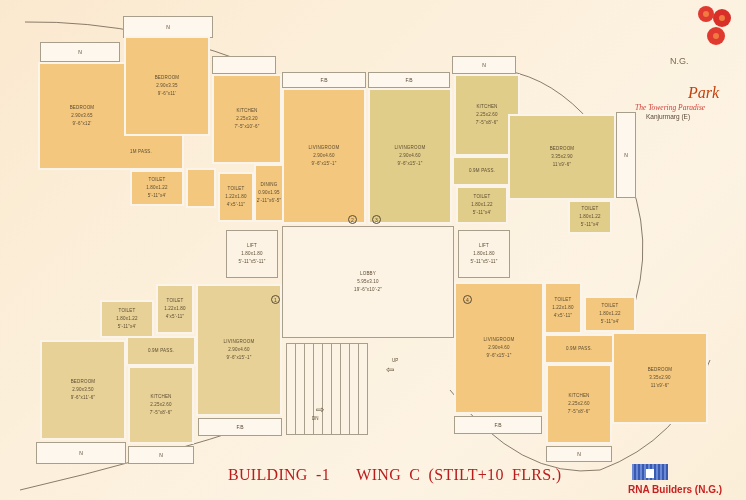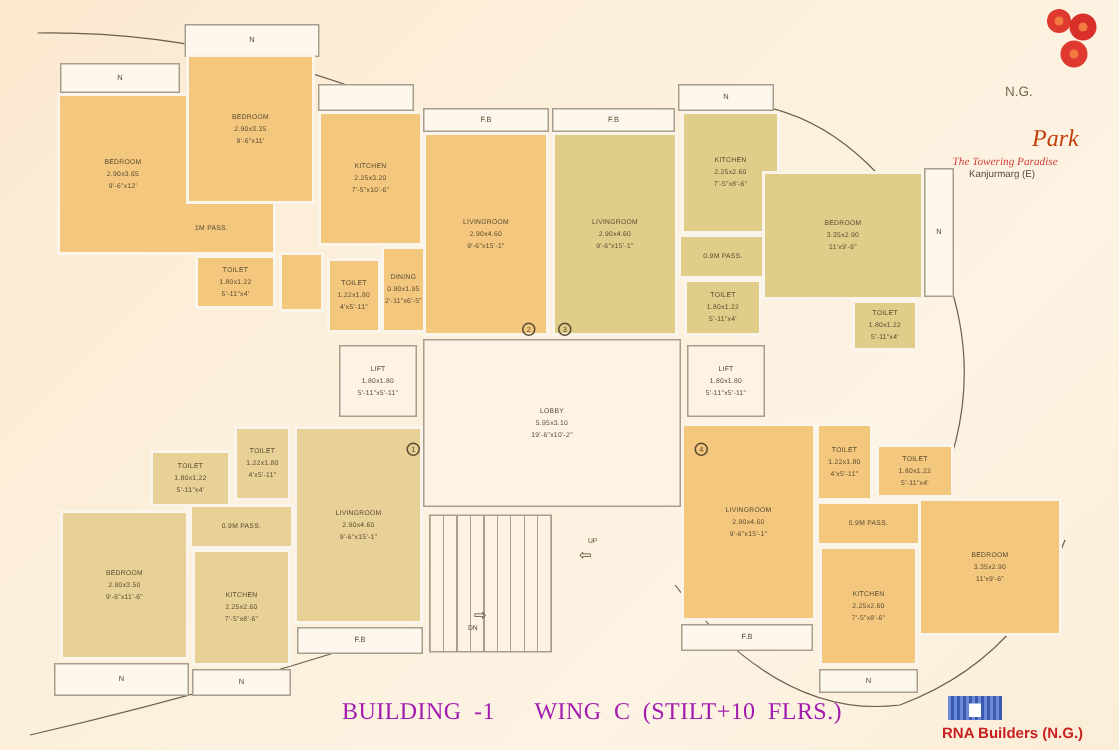--- a/index.html
+++ b/index.html
@@ -14,21 +14,21 @@
   .room .nm{font-size:4.5px;text-transform:uppercase;}
   .orange{background:#f3c77e;}
   .olive{background:#e1cd8a;}
   .tan{background:#e7d197;}
   .plain{background:#fcf3e4;border:1px solid #a89e8c;}
   .balc{position:absolute;background:#fdf7ee;border:1px solid #a89e8c;box-sizing:border-box;
     font-size:5px;color:#5a4a30;display:flex;align-items:center;justify-content:center;}
   .num{position:absolute;width:9px;height:9px;border:1px solid #5a4a30;border-radius:50%;
     font-size:5px;color:#5a4a30;display:flex;align-items:center;justify-content:center;box-sizing:border-box;}
   .title{position:absolute;left:228px;top:466px;font-family:"Liberation Serif",serif;
-    font-size:16px;color:#a21caf;letter-spacing:0.3px;word-spacing:4px;}
+    font-size:16px;color:#b91c1c;letter-spacing:0.3px;word-spacing:4px;}
   .title .b2{margin-left:18px;}
   .logo{position:absolute;left:632px;top:40px;width:100px;height:80px;}
   .logo .ng{position:absolute;left:38px;top:16px;font-size:9px;color:#7a6a52;}
   .logo .royal{position:absolute;left:10px;top:14px;font-family:"Liberation Serif",serif;font-style:italic;
     font-size:34px;color:#8a7a60;}
   .logo .park{position:absolute;left:56px;top:44px;font-family:"Liberation Serif",serif;font-style:italic;
     font-size:16px;color:#c2410c;}
   .logo .tag{position:absolute;left:3px;top:63px;font-family:"Liberation Serif",serif;font-style:italic;
     font-size:7.5px;color:#d2403a;white-space:nowrap;}
   .logo .loc{position:absolute;left:14px;top:73px;font-size:6.5px;color:#5a4a3a;white-space:nowrap;}

